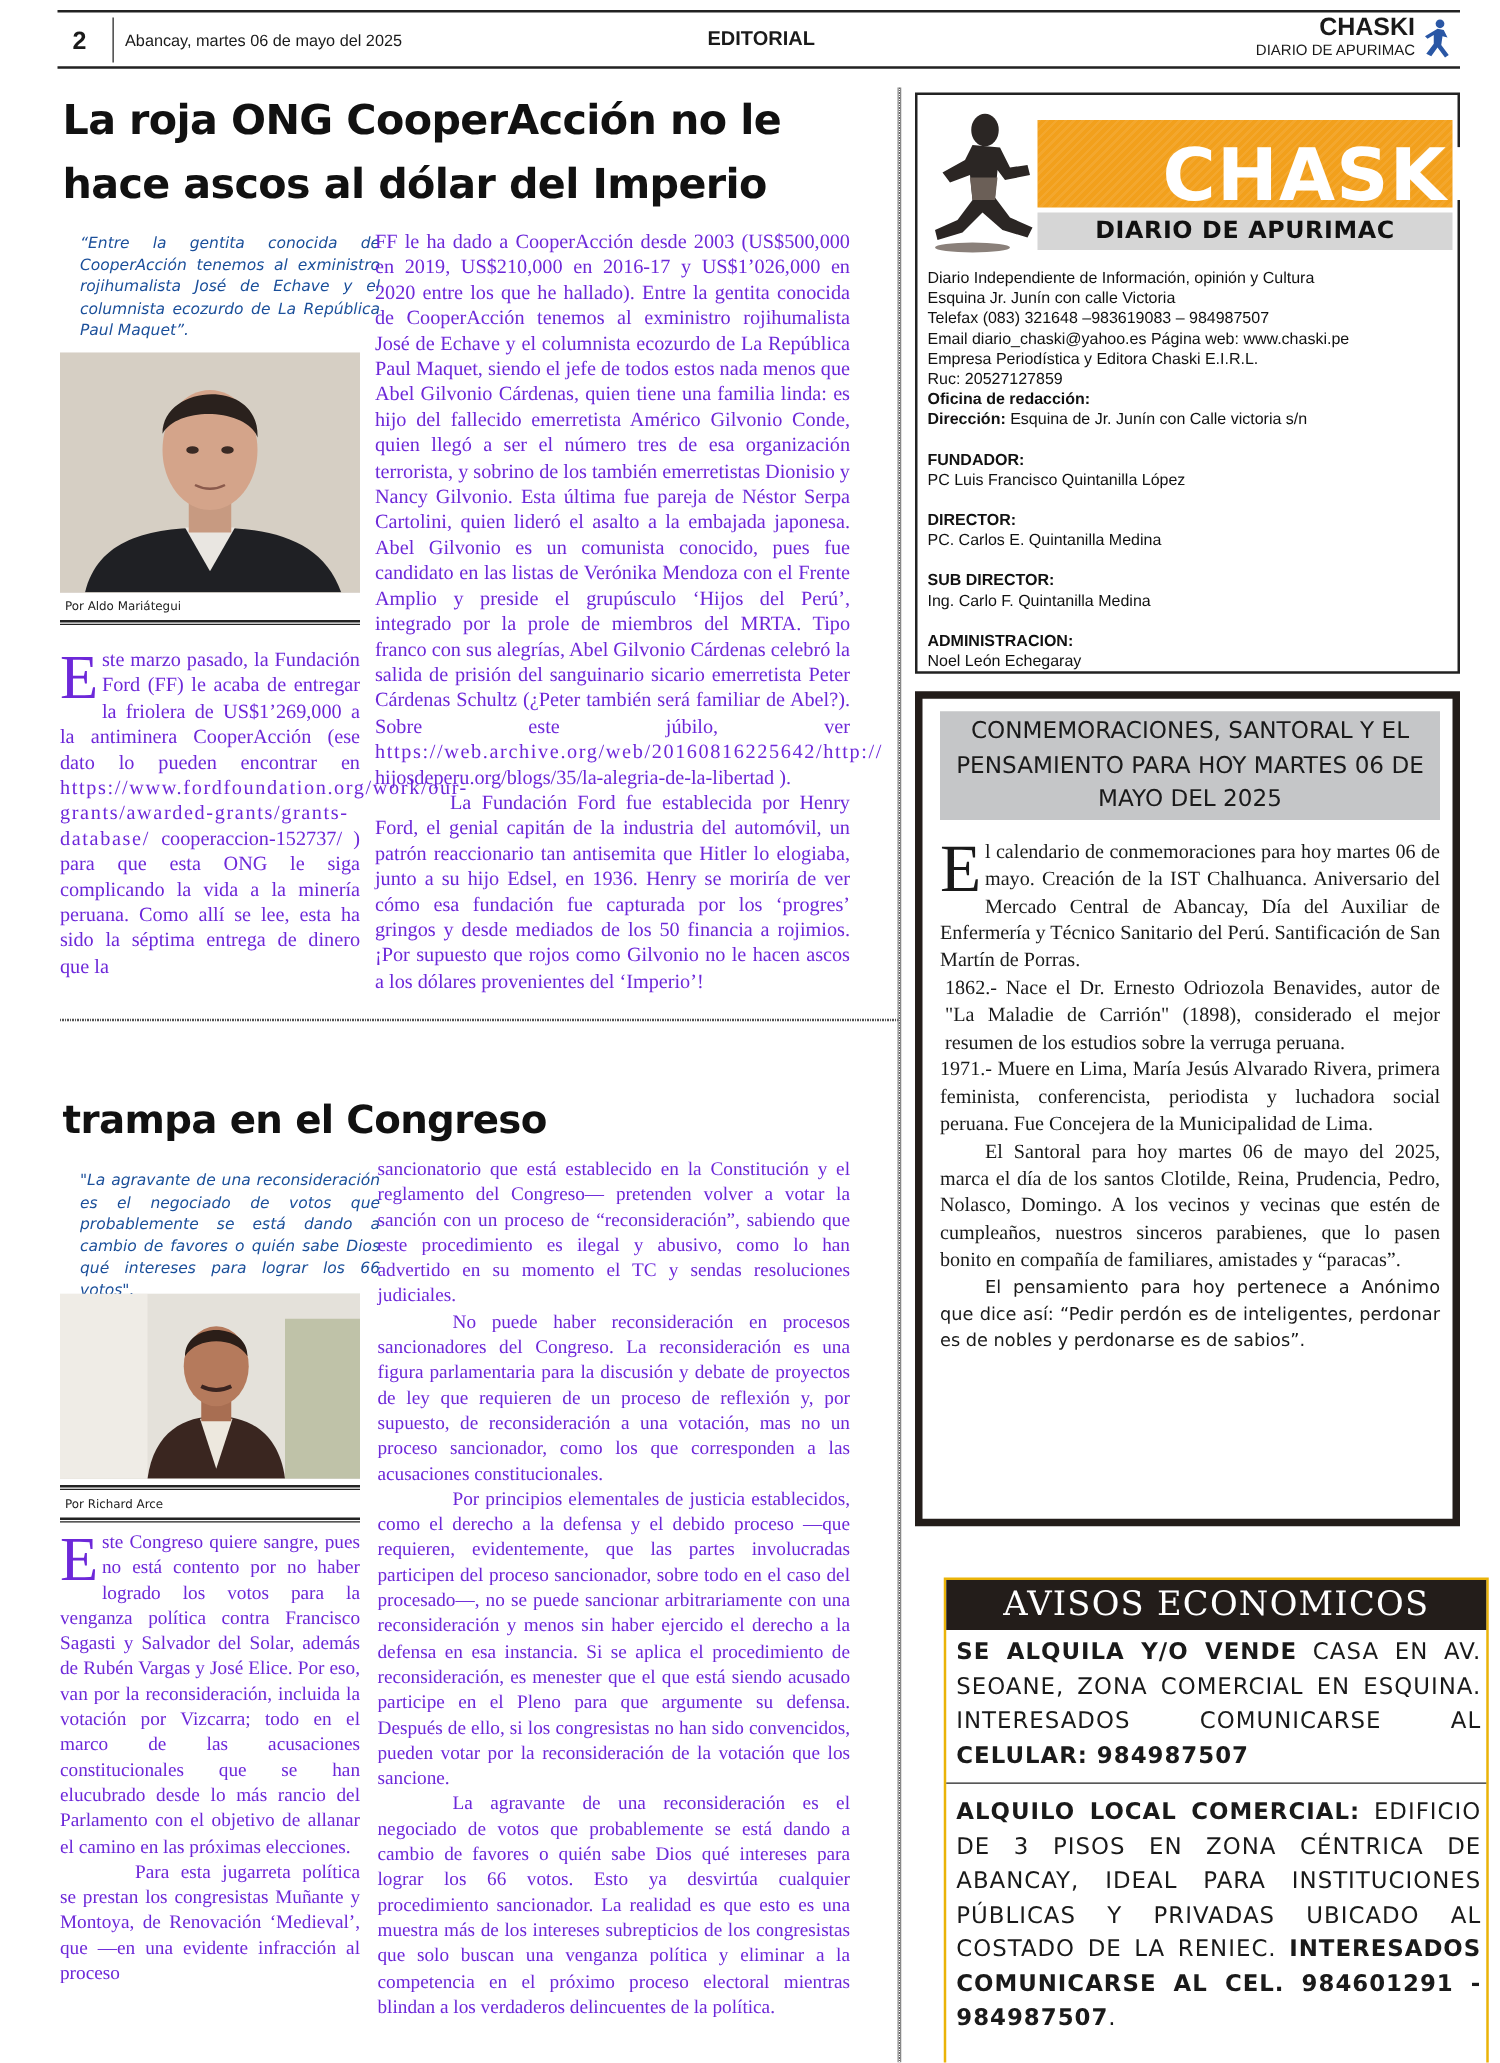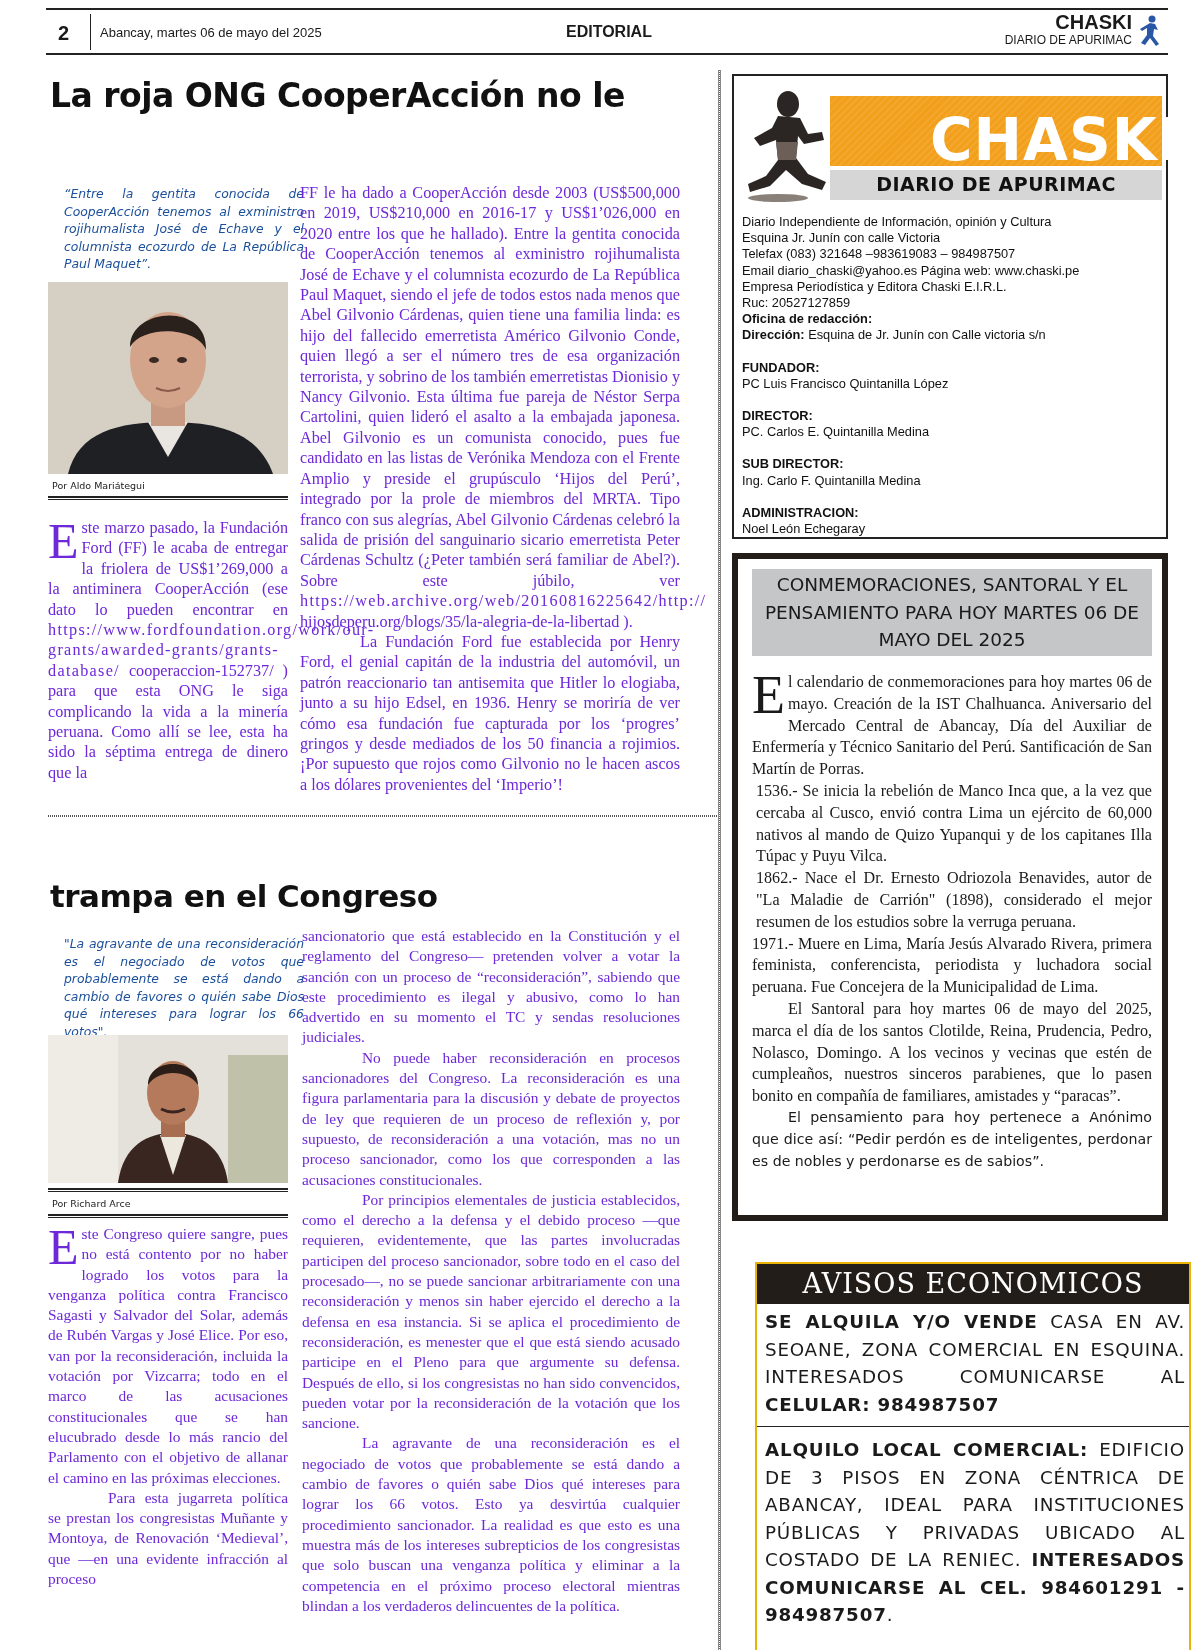--- a/index.html
+++ b/index.html
@@ -109,20 +109,21 @@
     <div class="b2">DIARIO DE APURIMAC</div>
   </div>
   <svg class="hdr-runner" viewBox="0 0 28 36">
     <circle cx="16" cy="5" r="3.5" fill="#2a57a5"></circle>
     <path d="M14 9 L19 10 L22 16 L18 15 L17 22 L23 30 L20 32 L14 24 L9 31 L5 29 L11 21 L11 14 L6 17 L4 15 Z" fill="#2a57a5"></path>
   </svg>
 </header>
 
 <h1 class="headline h1">
   <span>La roja ONG CooperAcción no le</span><br>
+  <span>hace ascos al dólar del Imperio</span>
 </h1>
 
 <div class="pullquote pq1">“Entre la gentita conocida de CooperAcción tenemos al exministro rojihumalista José de Echave y el columnista ecozurdo de La República Paul Maquet”.</div>
 
 <div class="photo photo1">
   <svg width="240" height="192" viewBox="0 0 240 192">
     <rect width="240" height="192" fill="#d6cfc4"></rect>
     <path d="M20 192 C30 150 70 140 120 140 C170 140 210 150 225 192 Z" fill="#1f2024"></path>
     <path d="M100 140 L120 175 L140 140 Z" fill="#e9e6e1"></path>
     <rect x="103" y="112" width="34" height="32" fill="#c79a81"></rect>
@@ -237,21 +238,20 @@
     <div class="staff-gap"></div>
     <div><b>ADMINISTRACION:</b></div>
     <div>Noel León Echegaray</div>
   </div>
 </section>
 
 <section class="conm-box">
   <div class="conm-title">CONMEMORACIONES, SANTORAL Y EL PENSAMIENTO PARA  HOY MARTES 06 DE MAYO  DEL 2025</div>
   <div class="conm-body">
     <p><span class="conm-dropcap">E</span><span>l calendario de conmemoraciones para hoy martes 06 de mayo. Creación de la IST Chalhuanca. Aniversario del Mercado Central de Abancay, Día del Auxiliar de Enfermería y Técnico Sanitario del Perú. Santificación de San Martín de Porras.</span></p>
-    <p class="sp">1536.- Se inicia la rebelión de Manco Inca que, a la vez que cercaba al Cusco, envió contra Lima un ejército de 60,000 nativos al mando de Quizo Yupanqui y de los capitanes Illa Túpac y Puyu Vilca.</p>
     <p class="sp">1862.- Nace el Dr. Ernesto Odriozola Benavides, autor de "La Maladie de Carrión" (1898), considerado el mejor resumen de los estudios sobre la verruga peruana.</p>
     <p>1971.- Muere en Lima, María Jesús Alvarado Rivera, primera feminista, conferencista, periodista y luchadora social peruana. Fue Concejera de la Municipalidad de Lima.</p>
     <p class="ind">El Santoral para hoy martes 06 de mayo del 2025, marca el día de los santos Clotilde, Reina, Prudencia, Pedro, Nolasco, Domingo. A los vecinos y vecinas que estén de cumpleaños, nuestros sinceros parabienes, que lo pasen bonito en compañía de familiares, amistades y “paracas”.</p>
     <p class="ind quote">El pensamiento para hoy pertenece a Anónimo que dice así: “Pedir perdón es de inteligentes, perdonar es de nobles y perdonarse es de sabios”.</p>
   </div>
 </section>
 
 <section class="avisos-box">
   <div class="avisos-head">AVISOS ECONOMICOS</div>
   <div class="aviso av1">

